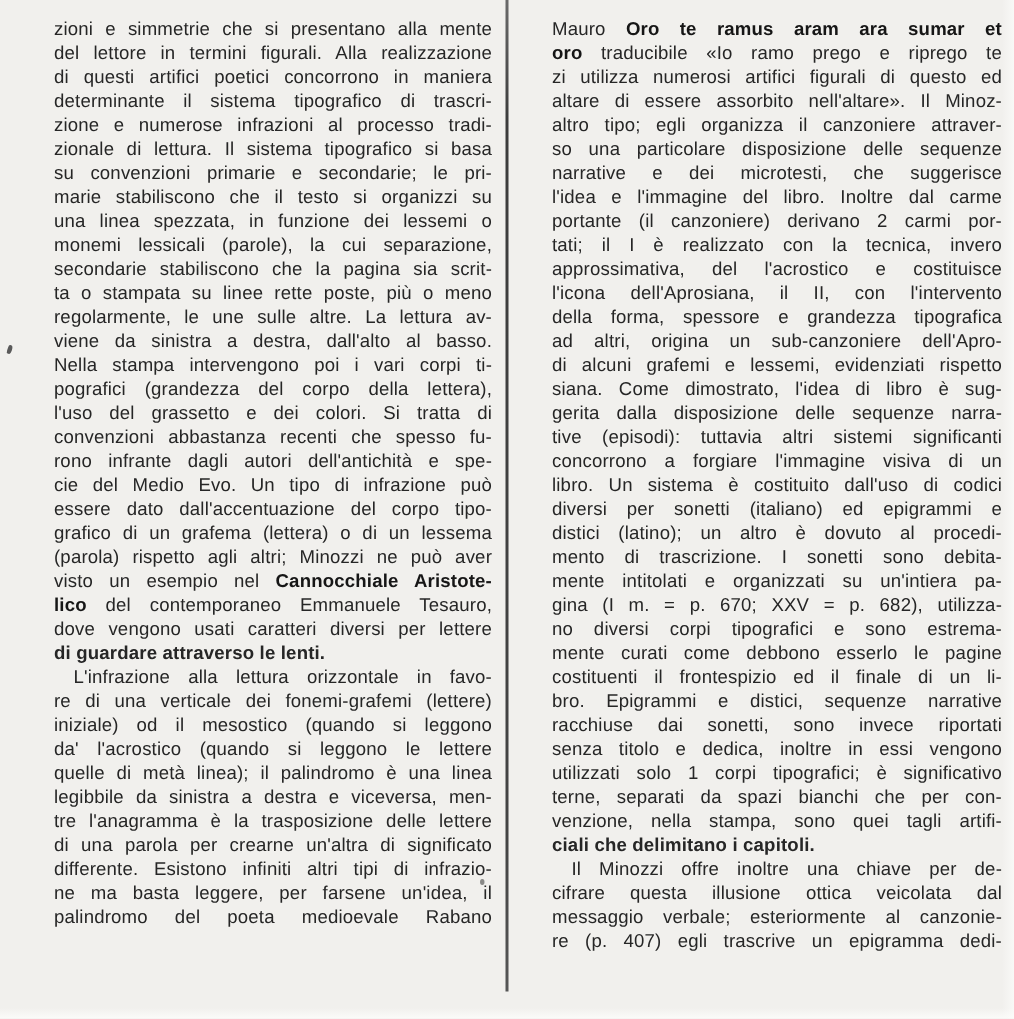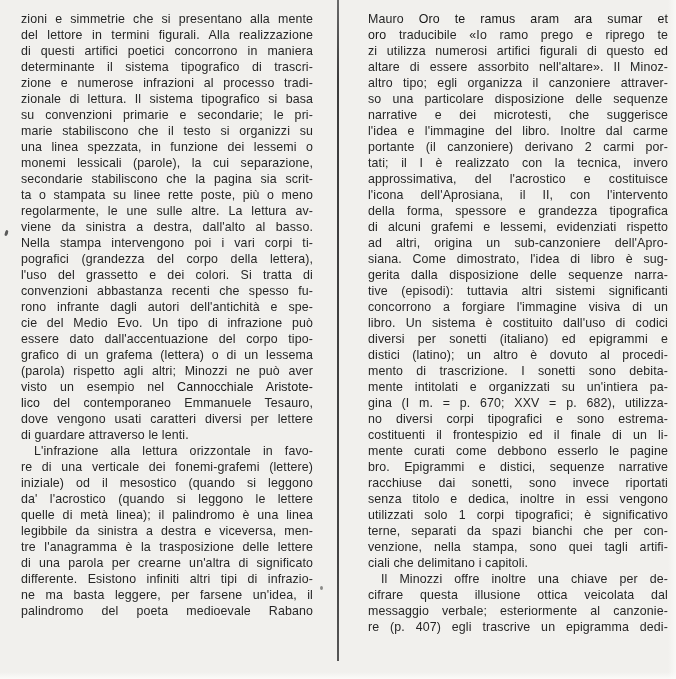--- a/index.html
+++ b/index.html
@@ -10,36 +10,36 @@
   html, body { margin: 0; padding: 0; }
   body {
     width: 676px; height: 679px;
     background: var(--paper);
     position: relative;
     overflow: hidden;
     font-family: "Liberation Sans", sans-serif;
   }
   .scan-page { position: absolute; inset: 0; }
   .column { position: absolute; top: 11px; }
-  #col-left  { left: 21px;  width: 292px; }
+  #col-left  { left: 36px;  width: 292px; }
   #col-right { left: 368px; width: 300px; }
   .line {
     height: 16px;
     line-height: 16px;
     font-size: 12.4px;
     color: var(--ink);
     text-align: justify;
     text-align-last: justify;
     letter-spacing: 0.12px;
     overflow: hidden;
     text-rendering: optimizeLegibility;
   }
-  .line.end { text-align: left; text-align-last: left; }
+  .line.end { text-align: left; text-align-last: left; font-weight: bold; }
   .line.indent { text-indent: 13px; }
-  .bold { font-weight: normal; color: #161616; }
+  .bold { font-weight: bold; color: #161616; }
   #divider {
     position: absolute;
     left: 337px; top: 0;
     width: 2px; height: 661px;
     background: linear-gradient(to bottom, #6a6a6a 0%, #3c3c3c 12%, #444 85%, #565656 100%);
   }
   .speck-a {
     position: absolute; left: 5px; top: 230px;
     width: 3px; height: 6px; background: #5a5a5a;
     border-radius: 40% 60% 60% 40%;
@@ -113,35 +113,35 @@
       <div class="line"><span>altare di essere assorbito nell'altare». Il Minoz-</span></div>
       <div class="line"><span>altro tipo; egli organizza il canzoniere attraver-</span></div>
       <div class="line"><span>so una particolare disposizione delle sequenze</span></div>
       <div class="line"><span>narrative e dei microtesti, che suggerisce</span></div>
       <div class="line"><span>l'idea e l'immagine del libro. Inoltre dal carme</span></div>
       <div class="line"><span>portante (il canzoniere) derivano 2 carmi por-</span></div>
       <div class="line"><span>tati; il I è realizzato con la tecnica, invero</span></div>
       <div class="line"><span>approssimativa, del l'acrostico e costituisce</span></div>
       <div class="line"><span>l'icona dell'Aprosiana, il II, con l'intervento</span></div>
       <div class="line"><span>della forma, spessore e grandezza tipografica</span></div>
+      <div class="line"><span>ad altri, origina un sub-canzoniere dell'Apro-</span></div>
       <div class="line"><span>di alcuni grafemi e lessemi, evidenziati rispetto</span></div>
-      <div class="line"><span>ad altri, origina un sub-canzoniere dell'Apro-</span></div>
       <div class="line"><span>siana. Come dimostrato, l'idea di libro è sug-</span></div>
       <div class="line"><span>gerita dalla disposizione delle sequenze narra-</span></div>
       <div class="line"><span>tive (episodi): tuttavia altri sistemi significanti</span></div>
       <div class="line"><span>concorrono a forgiare l'immagine visiva di un</span></div>
       <div class="line"><span>libro. Un sistema è costituito dall'uso di codici</span></div>
       <div class="line"><span>diversi per sonetti (italiano) ed epigrammi e</span></div>
       <div class="line"><span>distici (latino); un altro è dovuto al procedi-</span></div>
       <div class="line"><span>mento di trascrizione. I sonetti sono debita-</span></div>
       <div class="line"><span>mente intitolati e organizzati su un'intiera pa-</span></div>
       <div class="line"><span>gina (I m. = p. 670; XXV = p. 682), utilizza-</span></div>
       <div class="line"><span>no diversi corpi tipografici e sono estrema-</span></div>
+      <div class="line"><span>mente curati come debbono esserlo le pagine</span></div>
       <div class="line"><span>costituenti il frontespizio ed il finale di un li-</span></div>
-      <div class="line"><span>mente curati come debbono esserlo le pagine</span></div>
       <div class="line"><span>bro. Epigrammi e distici, sequenze narrative</span></div>
       <div class="line"><span>racchiuse dai sonetti, sono invece riportati</span></div>
       <div class="line"><span>senza titolo e dedica, inoltre in essi vengono</span></div>
       <div class="line"><span>utilizzati solo 1 corpi tipografici; è significativo</span></div>
       <div class="line"><span>terne, separati da spazi bianchi che per con-</span></div>
       <div class="line"><span>venzione, nella stampa, sono quei tagli artifi-</span></div>
       <div class="line end"><span>ciali che delimitano i capitoli.</span></div>
       <div class="line indent"><span>Il Minozzi offre inoltre una chiave per de-</span></div>
       <div class="line"><span>cifrare questa illusione ottica veicolata dal</span></div>
       <div class="line"><span>messaggio verbale; esteriormente al canzonie-</span></div>

